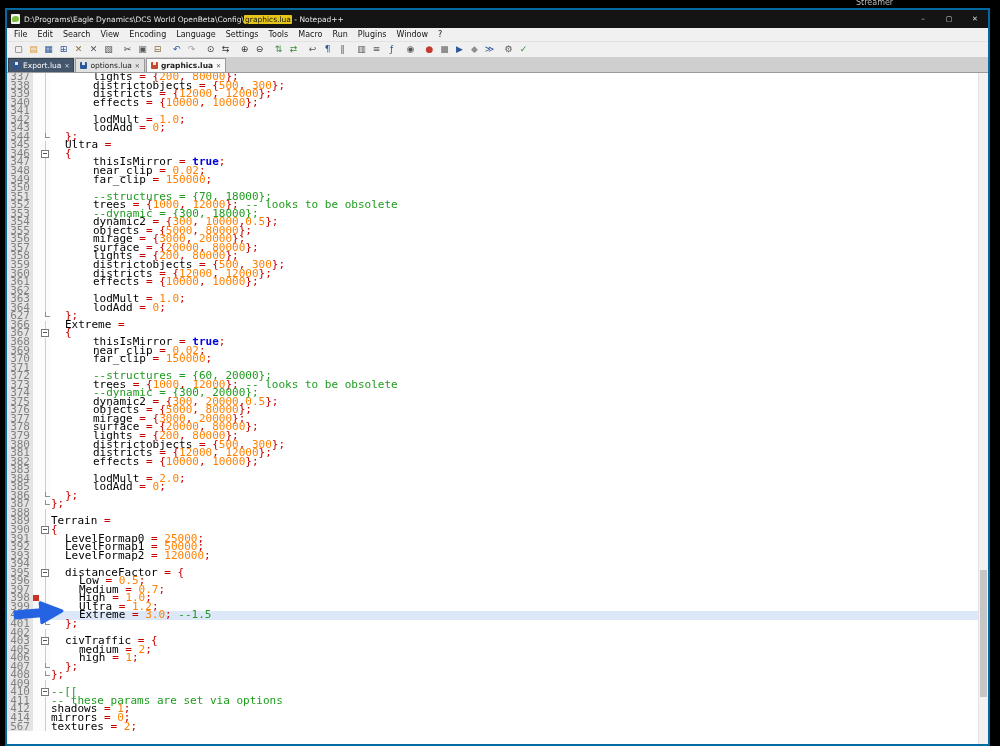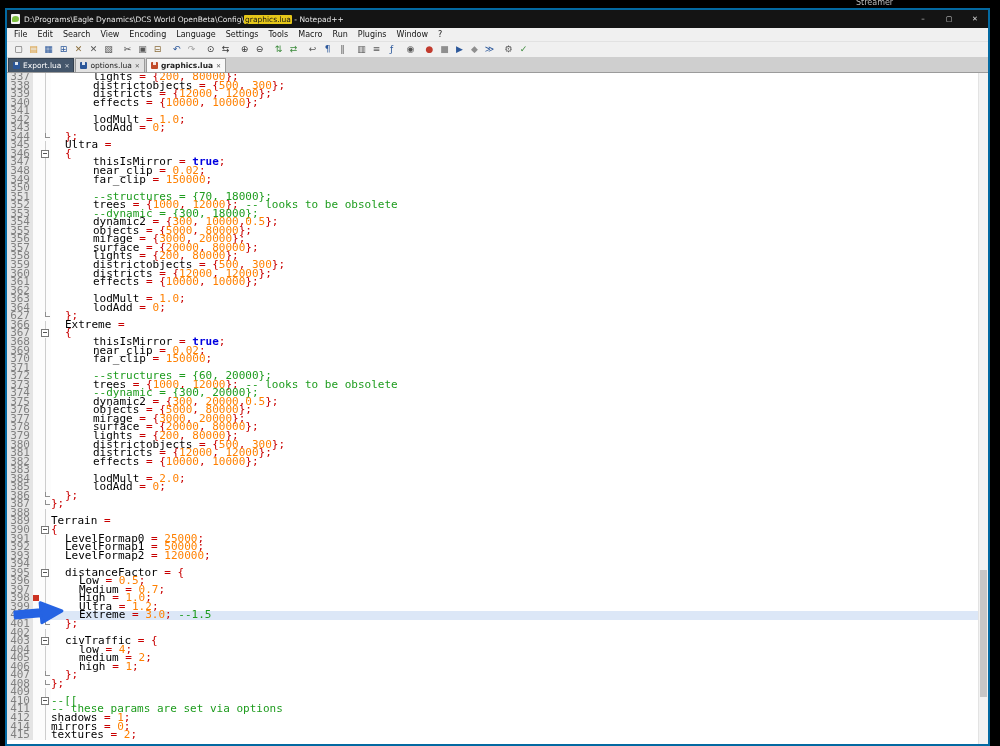--- a/index.html
+++ b/index.html
@@ -266,31 +266,30 @@
           <div class="ln"><span class="num">394</span><span class="sym"></span><span class="fold f-l"></span><span class="code" style="padding-left: 14px;"></span></div>
           <div class="ln"><span class="num">395</span><span class="sym"></span><span class="fold f-o"></span><span class="code" style="padding-left: 14px;"><span class="tk-p">distanceFactor </span><span class="tk-o">= {</span></span></div>
           <div class="ln"><span class="num">396</span><span class="sym"></span><span class="fold f-l"></span><span class="code" style="padding-left: 28px;"><span class="tk-p">Low </span><span class="tk-o">= </span><span class="tk-n">0.5</span><span class="tk-o">;</span></span></div>
           <div class="ln"><span class="num">397</span><span class="sym"></span><span class="fold f-l"></span><span class="code" style="padding-left: 28px;"><span class="tk-p">Medium </span><span class="tk-o">= </span><span class="tk-n">0.7</span><span class="tk-o">;</span></span></div>
           <div class="ln"><span class="num">398</span><span class="sym"><span class="mark"></span></span><span class="fold f-l"></span><span class="code" style="padding-left: 28px;"><span class="tk-p">High </span><span class="tk-o">= </span><span class="tk-n">1.0</span><span class="tk-o">;</span></span></div>
           <div class="ln"><span class="num">399</span><span class="sym"></span><span class="fold f-l"></span><span class="code" style="padding-left: 28px;"><span class="tk-p">Ultra </span><span class="tk-o">= </span><span class="tk-n">1.2</span><span class="tk-o">;</span></span></div>
           <div class="ln cur"><span class="num">400</span><span class="sym"></span><span class="fold f-l"></span><span class="code" style="padding-left: 28px;"><span class="tk-p">Extreme </span><span class="tk-o">= </span><span class="tk-n">3.0</span><span class="tk-o">; </span><span class="tk-c">--1.5</span></span></div>
           <div class="ln"><span class="num">401</span><span class="sym"></span><span class="fold f-e"></span><span class="code" style="padding-left: 14px;"><span class="tk-o">};</span></span></div>
           <div class="ln"><span class="num">402</span><span class="sym"></span><span class="fold f-l"></span><span class="code" style="padding-left: 14px;"></span></div>
           <div class="ln"><span class="num">403</span><span class="sym"></span><span class="fold f-o"></span><span class="code" style="padding-left: 14px;"><span class="tk-p">civTraffic </span><span class="tk-o">= {</span></span></div>
-          <div class="ln"><span class="num">404</span><span class="sym"></span><span class="fold f-l"></span><span class="code" style="padding-left: 28px;"><span class="tk-p">low </span><span class="tk-o">= </span><span class="tk-n">4</span><span class="tk-o">;</span></span></div>
           <div class="ln"><span class="num">405</span><span class="sym"></span><span class="fold f-l"></span><span class="code" style="padding-left: 28px;"><span class="tk-p">medium </span><span class="tk-o">= </span><span class="tk-n">2</span><span class="tk-o">;</span></span></div>
           <div class="ln"><span class="num">406</span><span class="sym"></span><span class="fold f-l"></span><span class="code" style="padding-left: 28px;"><span class="tk-p">high </span><span class="tk-o">= </span><span class="tk-n">1</span><span class="tk-o">;</span></span></div>
           <div class="ln"><span class="num">407</span><span class="sym"></span><span class="fold f-e"></span><span class="code" style="padding-left: 14px;"><span class="tk-o">};</span></span></div>
           <div class="ln"><span class="num">408</span><span class="sym"></span><span class="fold f-e"></span><span class="code" style="padding-left: 0px;"><span class="tk-o">};</span></span></div>
           <div class="ln"><span class="num">409</span><span class="sym"></span><span class="fold f-l"></span><span class="code" style="padding-left: 0px;"></span></div>
           <div class="ln"><span class="num">410</span><span class="sym"></span><span class="fold f-o"></span><span class="code" style="padding-left: 0px;"><span class="tk-c">--[[</span></span></div>
           <div class="ln"><span class="num">411</span><span class="sym"></span><span class="fold f-l"></span><span class="code" style="padding-left: 0px;"><span class="tk-c">-- these params are set via options</span></span></div>
           <div class="ln"><span class="num">412</span><span class="sym"></span><span class="fold f-l"></span><span class="code" style="padding-left: 0px;"><span class="tk-p">shadows </span><span class="tk-o">= </span><span class="tk-n">1</span><span class="tk-o">;</span></span></div>
           <div class="ln"><span class="num">414</span><span class="sym"></span><span class="fold f-l"></span><span class="code" style="padding-left: 0px;"><span class="tk-p">mirrors </span><span class="tk-o">= </span><span class="tk-n">0</span><span class="tk-o">;</span></span></div>
-          <div class="ln"><span class="num">415</span><span class="sym"></span><span class="fold f-l"></span><span class="code" style="padding-left: 0px;"><span class="tk-p">textures </span><span class="tk-o">= </span><span class="tk-n">2</span><span class="tk-o">;</span></span></div>
+          <div class="ln"><span class="num">567</span><span class="sym"></span><span class="fold f-l"></span><span class="code" style="padding-left: 0px;"><span class="tk-p">textures </span><span class="tk-o">= </span><span class="tk-n">2</span><span class="tk-o">;</span></span></div>
         </div>
       <div class="vscroll">
         <div class="thumb"></div>
       </div>
     </div>
   </div>
 
   <svg class="arrow" viewBox="0 0 54 28">
     <polygon points="3,11 29,11 29,4 50,14 29,24 29,17 3,17" fill="var(--arrow,#2563E3)" stroke="var(--arrow,#2563E3)" stroke-width="3" stroke-linejoin="round" transform="rotate(-5 26 14)"></polygon>
   </svg>

